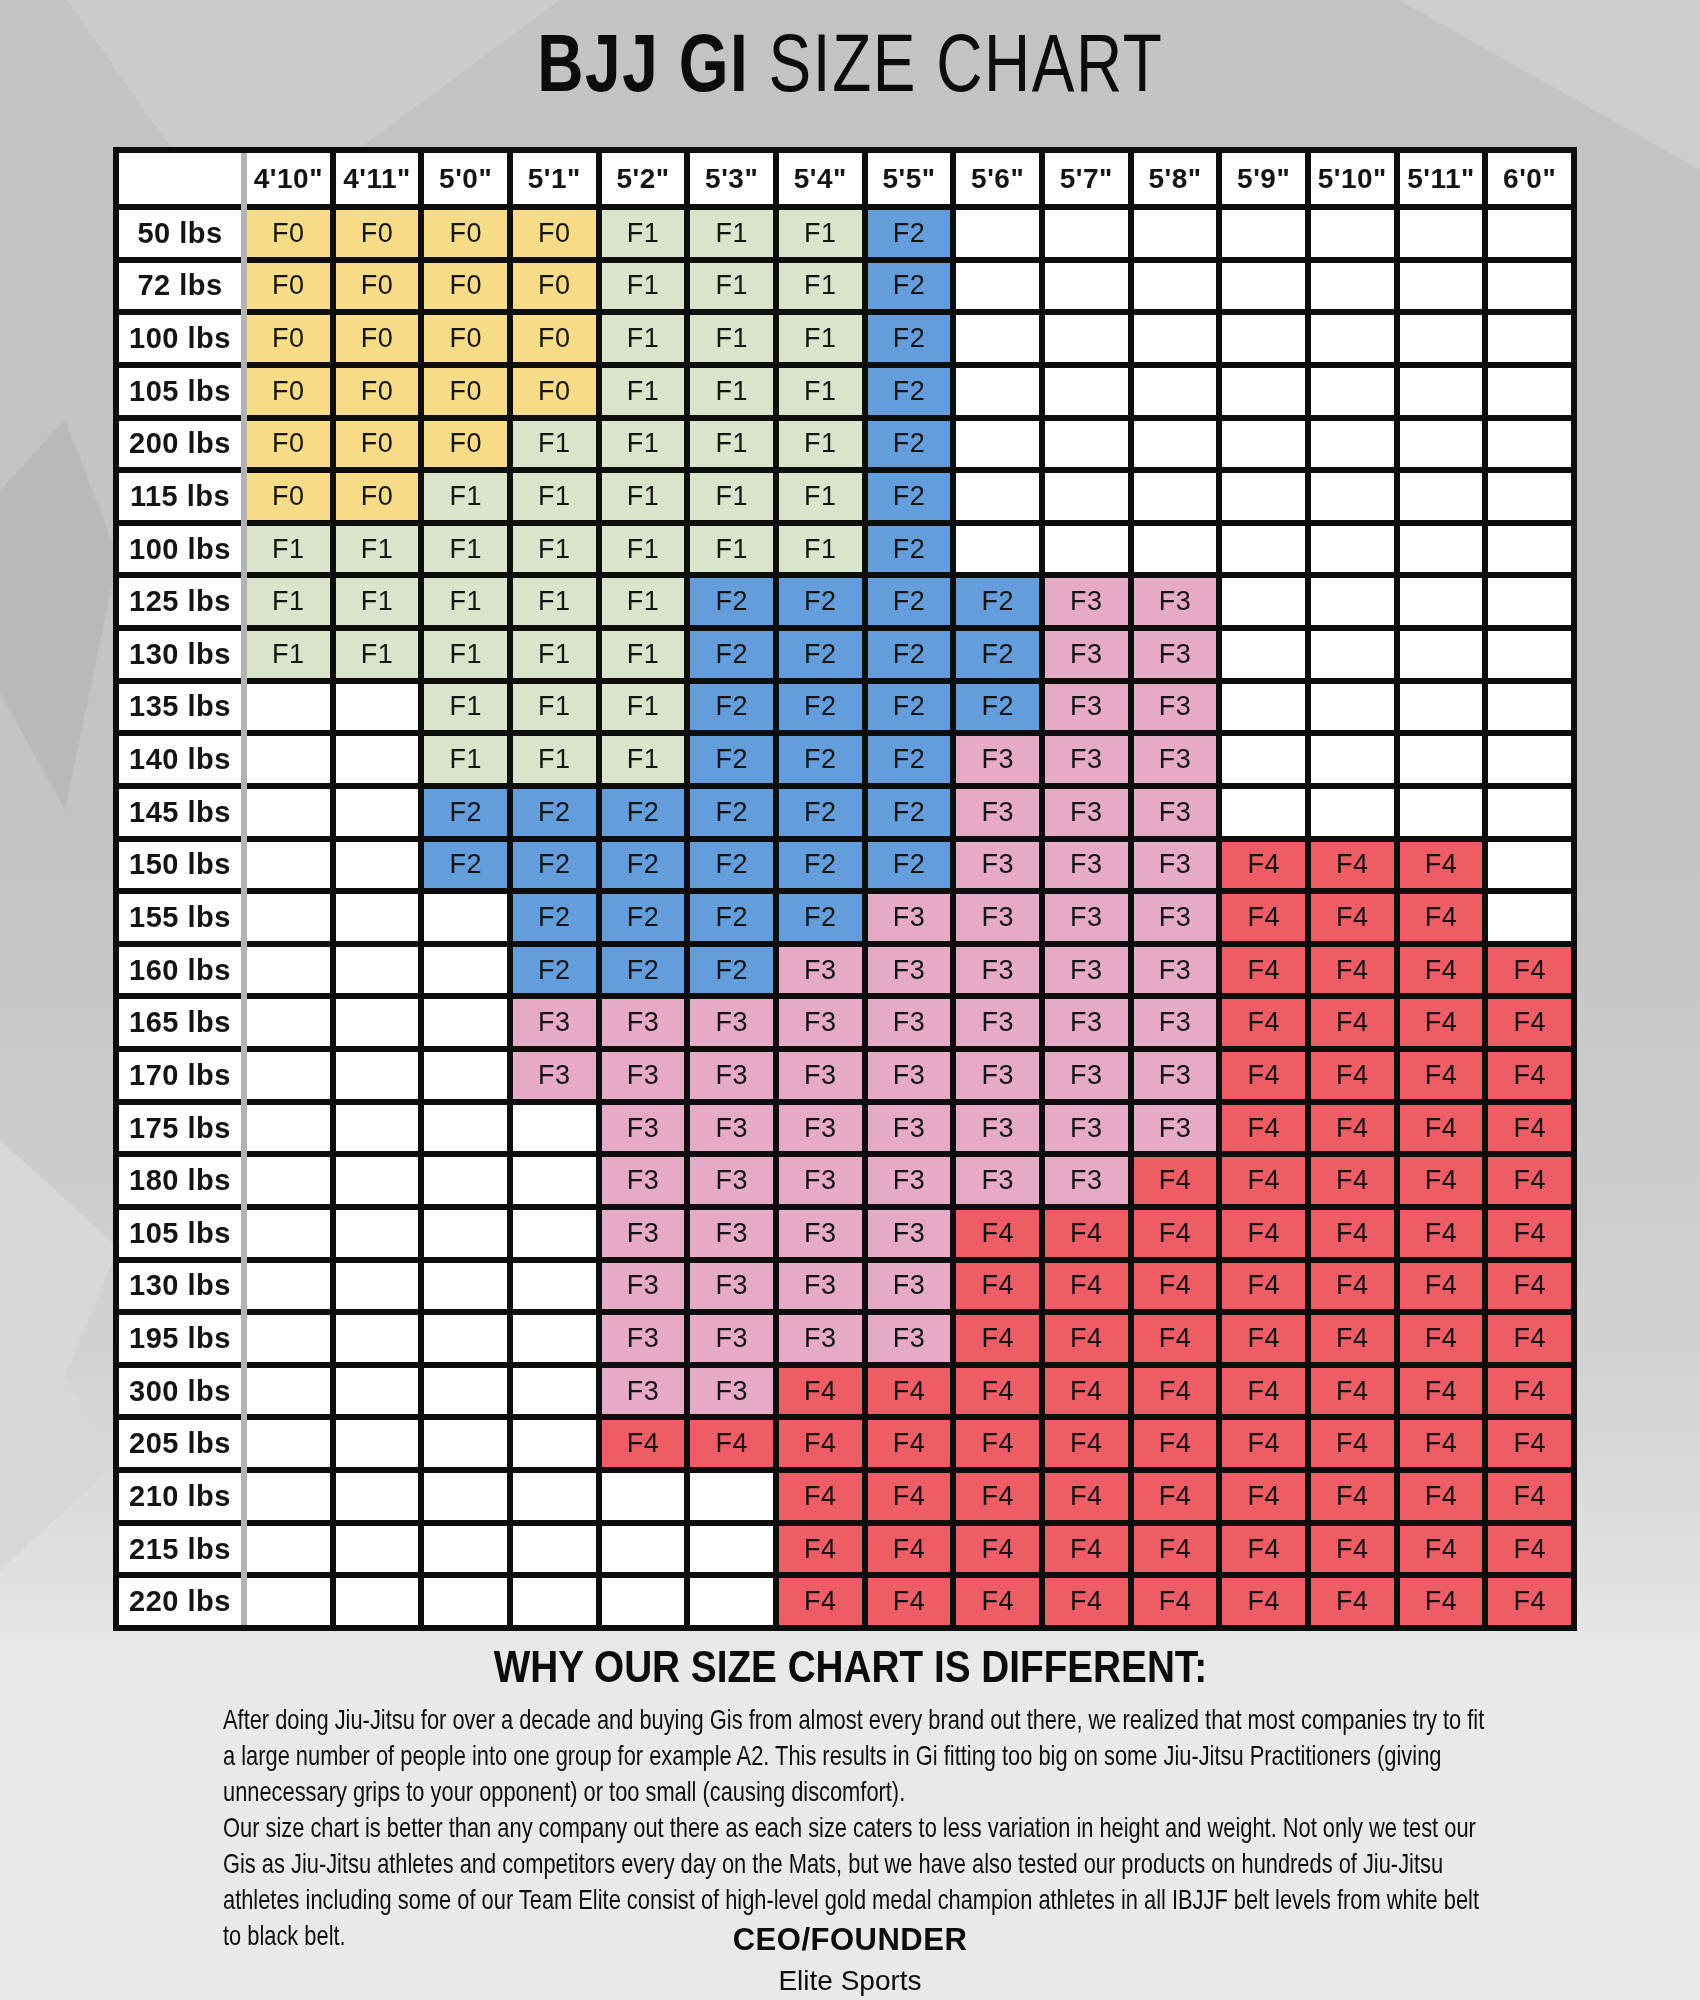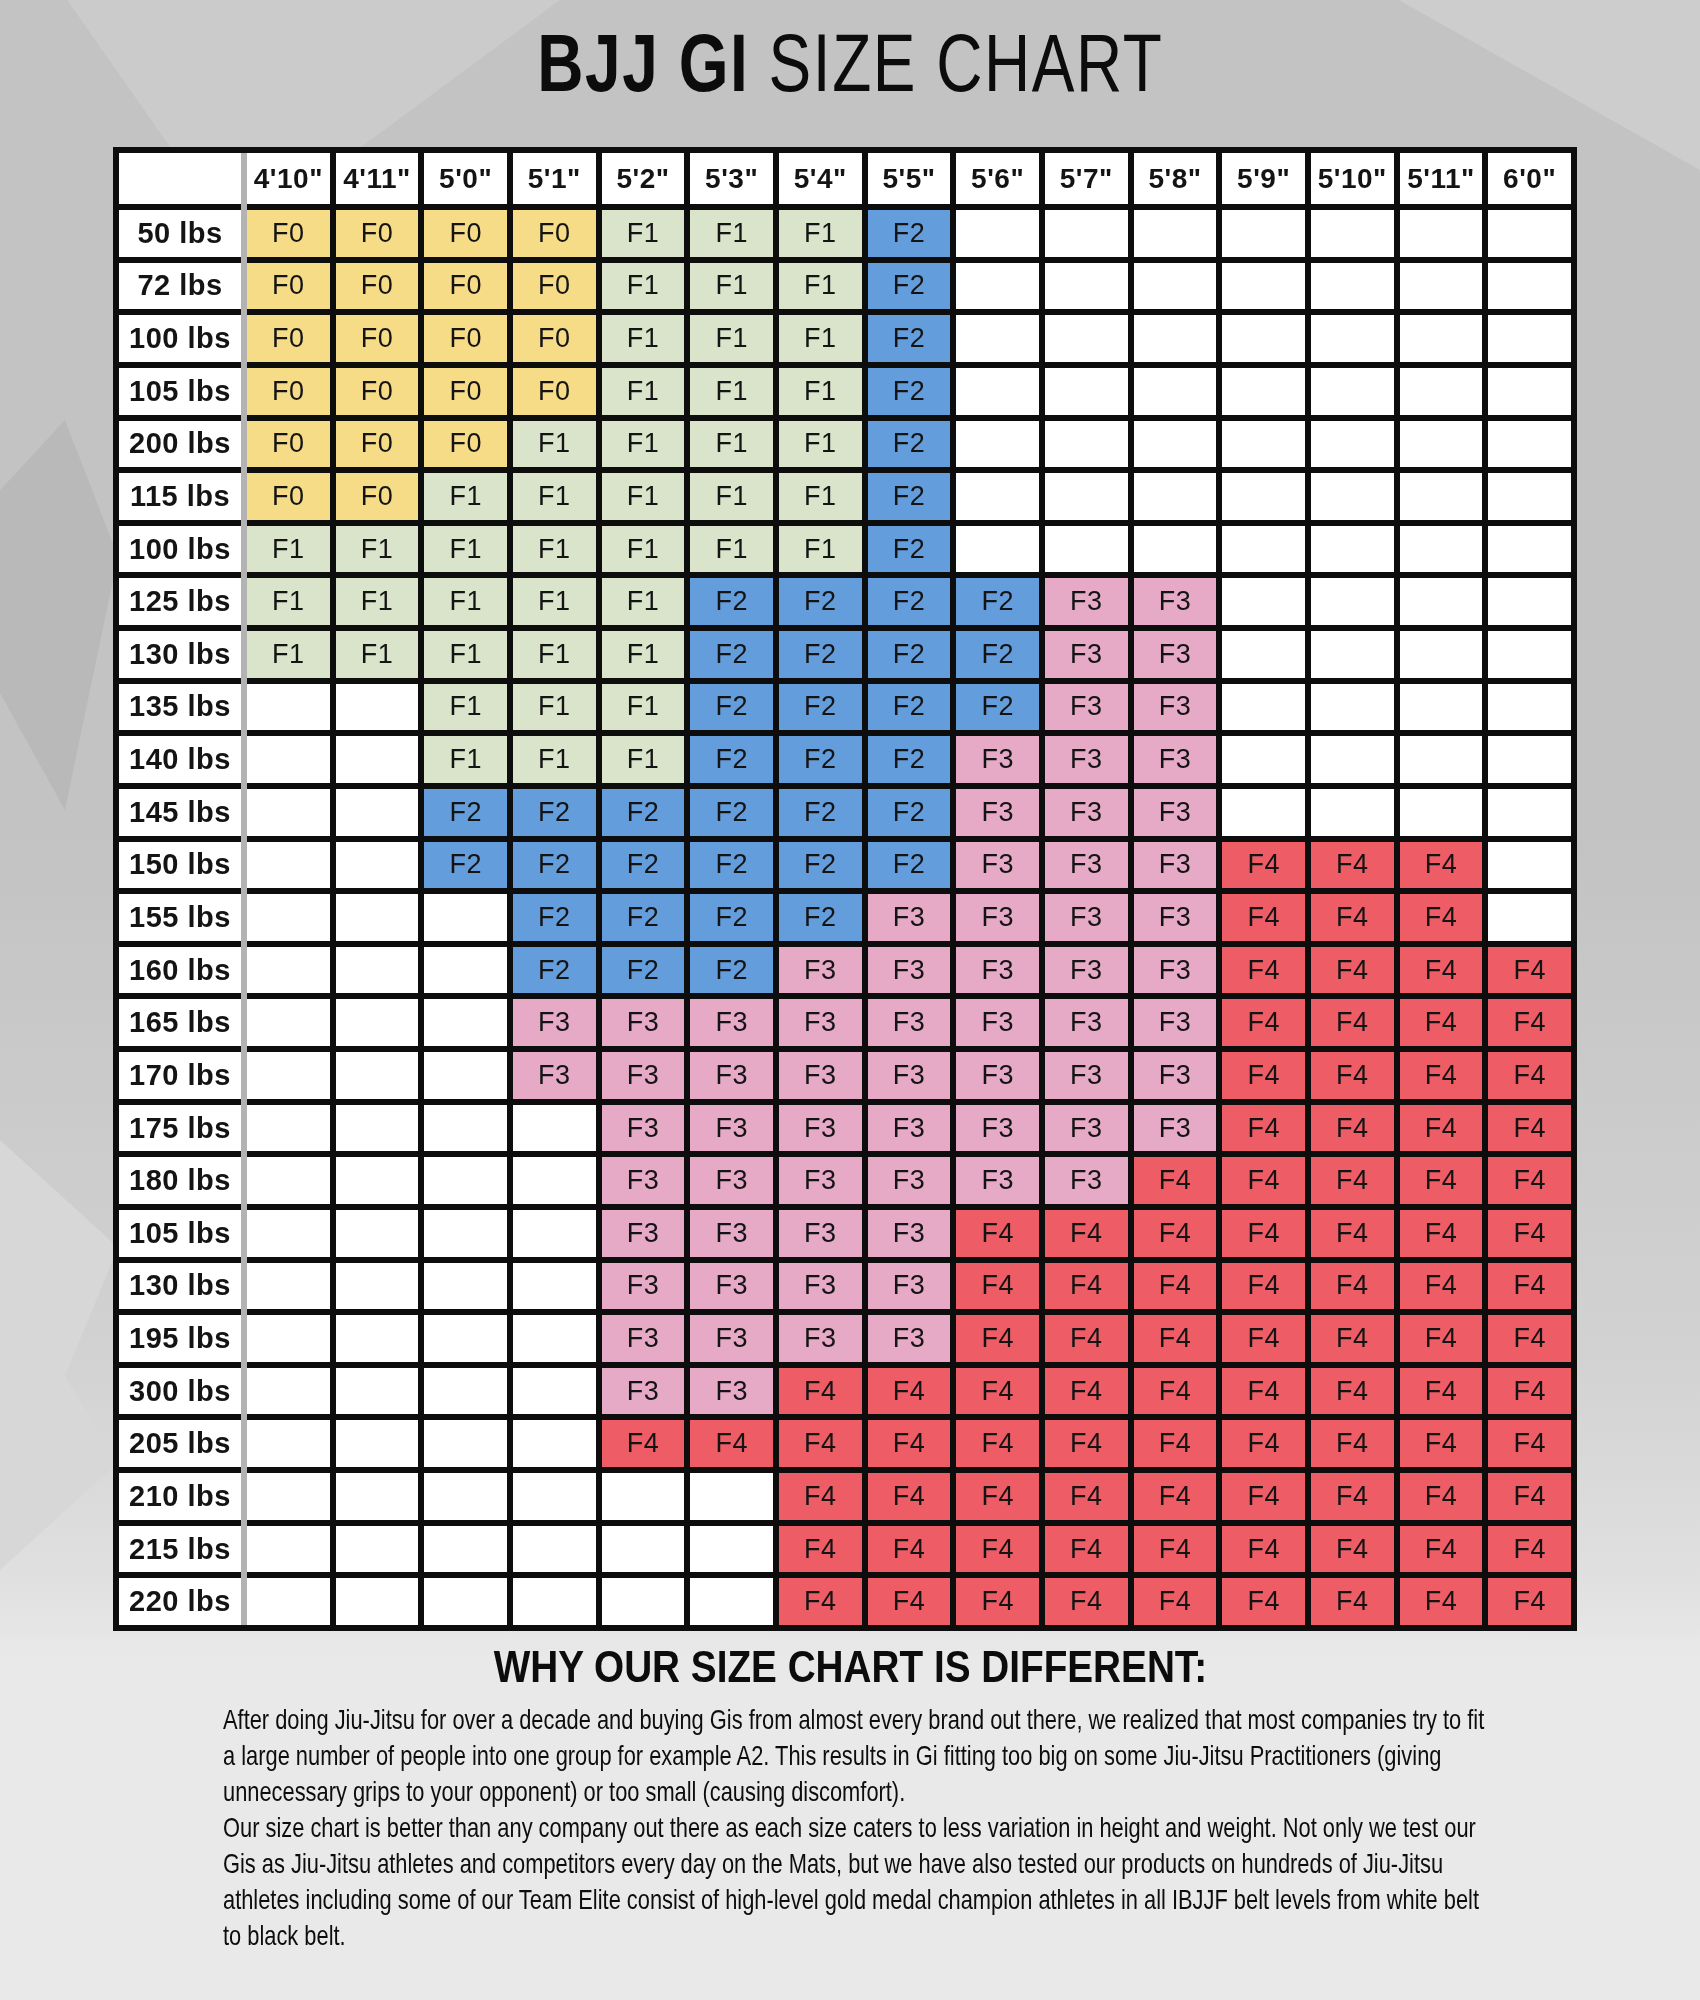--- a/index.html
+++ b/index.html
@@ -516,13 +516,15 @@
 <div class="why-heading">
   <div class="why-heading-inner">WHY OUR SIZE CHART IS DIFFERENT:</div>
 </div>
 
 <div class="paragraphs">
   <p>After doing Jiu-Jitsu for over a decade and buying Gis from almost every brand out there, we realized that most companies try to fit a large number of people into one group for example A2. This results in Gi fitting too big on some Jiu-Jitsu Practitioners (giving unnecessary grips to your opponent) or too small (causing discomfort).</p>
   <p>Our size chart is better than any company out there as each size caters to less variation in height and weight. Not only we test our Gis as Jiu-Jitsu athletes and competitors every day on the Mats, but we have also tested our products on hundreds of Jiu-Jitsu athletes including some of our Team Elite consist of high-level gold medal champion athletes in all IBJJF belt levels from white belt to black belt.</p>
 </div>
 
 <div class="footer">
+  <div class="footer-role">CEO/FOUNDER</div>
+  <div class="footer-company">Elite Sports</div>
 </div>
 
 </body></html>

